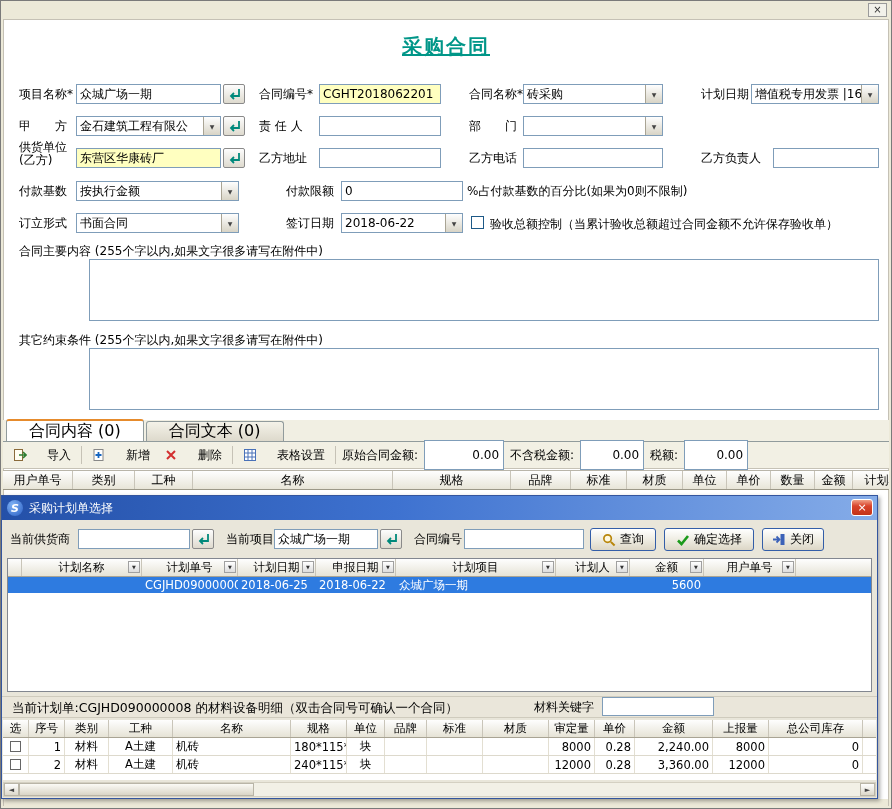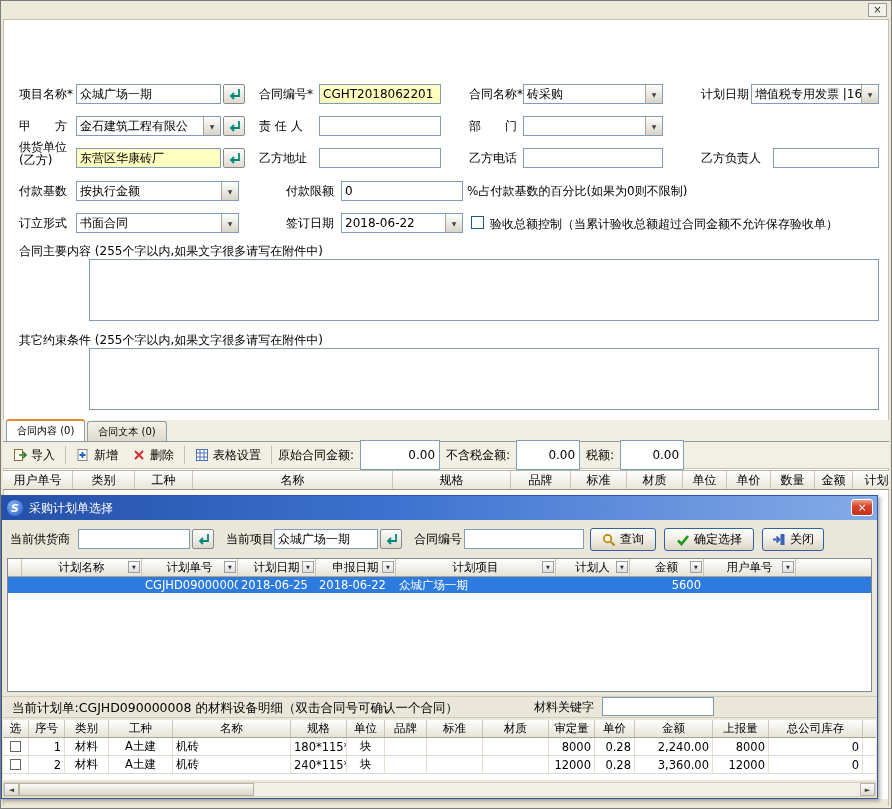--- a/index.html
+++ b/index.html
@@ -12,24 +12,24 @@
 .page-title{position:absolute;left:0;right:0;top:32px;text-align:center;font-size:20px;font-weight:bold;color:#009688;text-decoration:underline;letter-spacing:2px}
 .lbl{position:absolute;font-size:12px;line-height:15px;white-space:pre}
 .field{position:absolute;height:20px;border:1px solid #7F9DB9;background:#FFF;display:flex;align-items:center;overflow:hidden}
 .field .val{flex:1;padding:0 3px;font-size:12px;white-space:nowrap;overflow:hidden}
 .field.yellow{background:#FFFFC0}
 .combo-btn{width:17px;align-self:stretch;border-left:1px solid #A9A494;background:linear-gradient(#FEFEFE,#D8D4C6);display:flex;align-items:center;justify-content:center;font-size:6px;color:#444;cursor:pointer}
 .mini-btn{position:absolute;width:22px;height:20px;border:1px solid #8A8A8A;border-radius:2px;background:linear-gradient(#FDFDFD,#DEDACE);display:flex;align-items:center;justify-content:center;cursor:pointer}
 .checkbox{position:absolute;width:13px;height:13px;border:1px solid #1D5987;background:#FFF;cursor:pointer}
 .bigbox{position:absolute;border:1px solid #7F9DB9;background:#FFF}
 .tabstrip{position:absolute;left:2px;right:2px;top:419px;height:22px;background:#F1EFE3;border-bottom:1px solid #919B9C;display:flex;align-items:flex-end;padding-left:3px}
-.tab{height:20px;padding:0 10px;display:flex;align-items:center;font-size:10px;border:1px solid #919B9C;border-bottom:none;border-radius:3px 3px 0 0;background:linear-gradient(#F4F2E8,#DDD9CC);margin-right:2px;cursor:pointer}
+.tab{height:20px;padding:0 22px;display:flex;align-items:center;font-size:16px;border:1px solid #919B9C;border-bottom:none;border-radius:3px 3px 0 0;background:linear-gradient(#F4F2E8,#DDD9CC);margin-right:2px;cursor:pointer}
 .tab.active{background:#FFF;height:22px;border-top:2px solid #E68B2C}
 .toolbar{position:absolute;left:2px;right:2px;top:441px;height:27px;background:#F2F0E4;border-bottom:1px solid #C6C2B6;display:flex;align-items:center;padding:0 6px;gap:6px}
-.toolbtn{display:flex;align-items:center;gap:4px;font-size:12px;padding:2px 4px;cursor:pointer}
+.toolbtn{display:flex;align-items:center;gap:20px;font-size:12px;padding:2px 4px;cursor:pointer}
 .vsep{width:1px;height:18px;background:#C6C2B6}
 .amt-lbl{font-size:12px;white-space:nowrap}
 .amtbox{height:30px;border:1px solid #7F9DB9;background:#ffffff;display:flex;align-items:center;justify-content:flex-end;padding:0 4px;font-size:12px}
 .ghead{position:absolute;left:2px;right:2px;top:469px;height:20px;display:flex;overflow:hidden;border-top:1px solid #B9B5A9;border-bottom:1px solid #9C9888;background:linear-gradient(#FEFEFE,#E8E5D8)}
 .ghead-cell{flex:0 0 auto;border-right:1px solid #C9C5B9;display:flex;align-items:center;justify-content:center;font-size:12px;white-space:nowrap;overflow:hidden}
 .dialog{position:absolute;left:0;top:494px;width:877px;height:304px;background:#E9E6DA;border:1px solid #33559E;box-shadow:2px 2px 4px rgba(0,0,0,.35);z-index:5}
 .dlg-titlebar{position:absolute;left:0;top:0;right:0;height:24px;background:linear-gradient(90deg,#2450A8,#3E72D0 45%,#85ACE8);display:flex;align-items:center;padding:0 5px}
 .dlg-logo{width:16px;height:16px;border-radius:50%;background:radial-gradient(circle at 35% 30%,#7FB2F4,#2B5FC4);color:#FFF;font-size:11px;font-weight:bold;font-style:italic;display:flex;align-items:center;justify-content:center;margin-right:6px}
 .dlg-title{color:#FFF;font-size:12px;font-weight:normal}
 .dlg-close{position:absolute;right:4px;top:3px;width:22px;height:17px;border:1px solid #FFF;border-radius:3px;background:linear-gradient(#F0A086,#D9442C 40%,#C23317);color:#FFF;font-size:11px;display:flex;align-items:center;justify-content:center;cursor:pointer}
@@ -59,20 +59,21 @@
 <body>
 
 <div class="screen">
 
   <div class="win-close">
       <span>×</span>
     </div>
 
   <div class="win-body"></div>
 
+  <div class="page-title">采购合同</div>
 
   <span class="lbl" style="left:18px;top:86px">项目名称*</span>
   <div class="field" style="left:75px;top:83px;width:145px">
       <span class="val">众城广场一期</span>
     </div>
   <div class="mini-btn" style="left:222px;top:83px">
       <svg width="14" height="12" viewBox="0 0 14 12">
         <path d="M12 1 V8 H4 M7 5 L4 8 L7 11" stroke="#00897B" stroke-width="1.8" fill="none"></path>
       </svg>
     </div>

